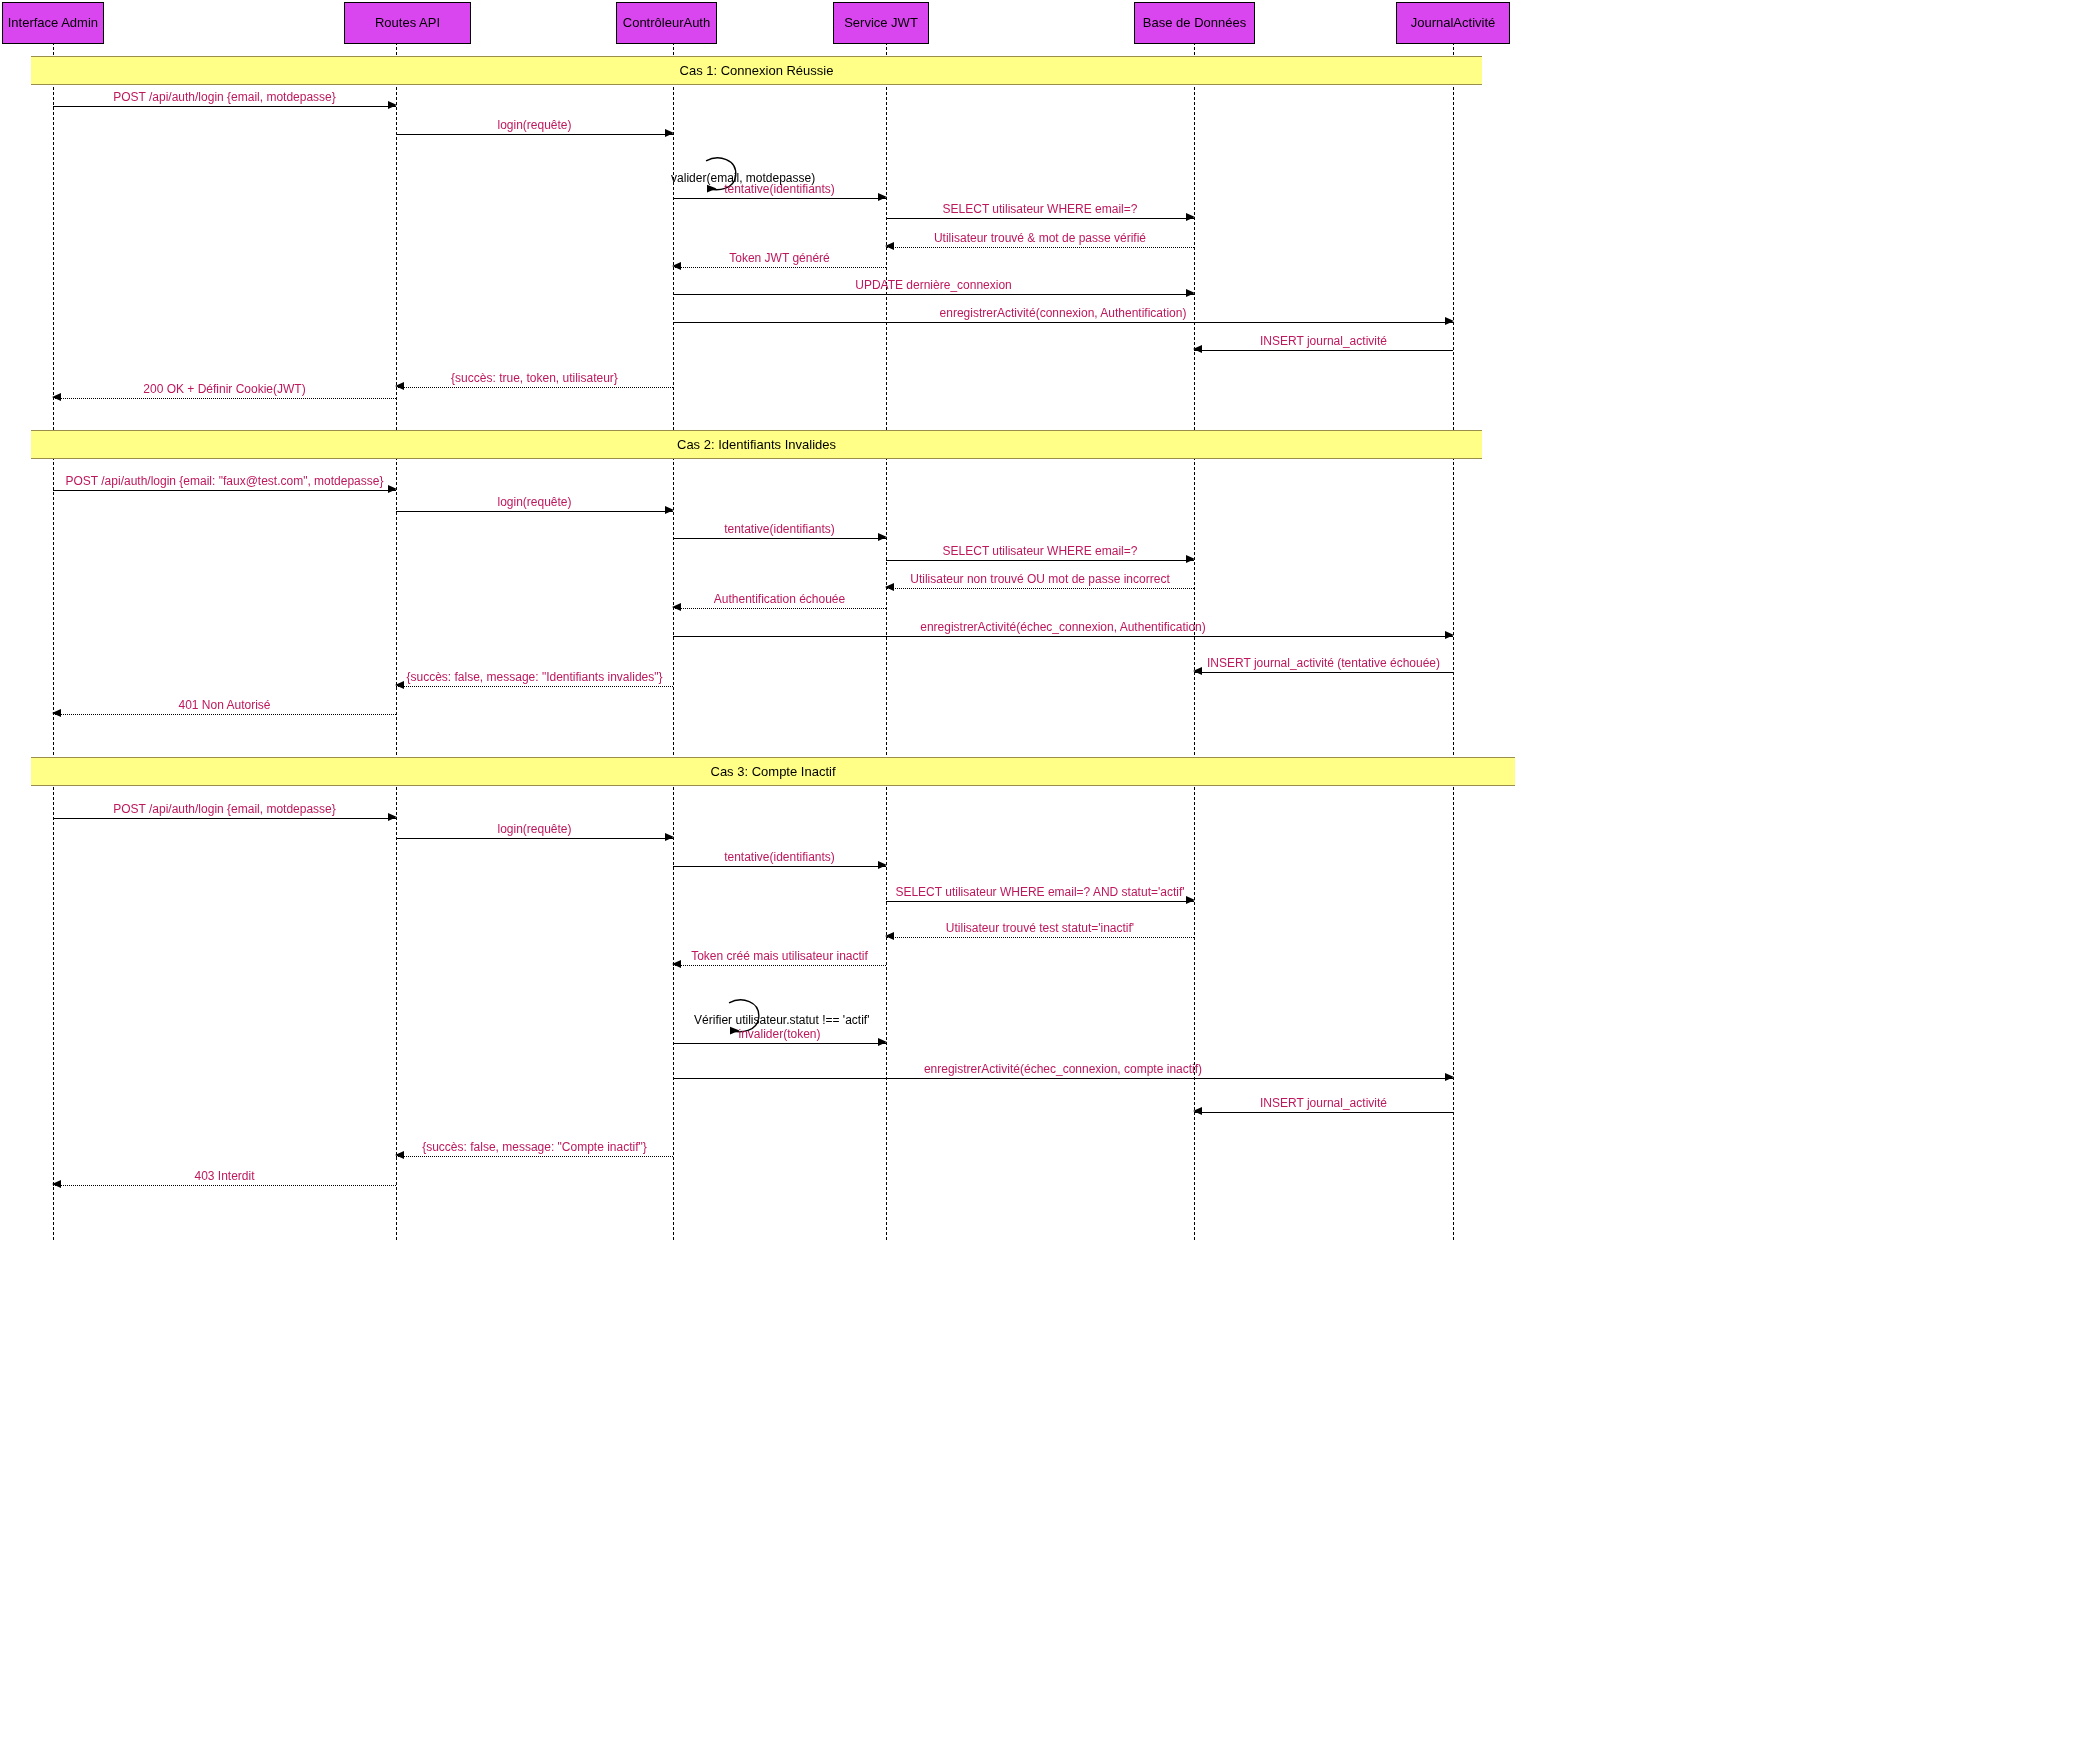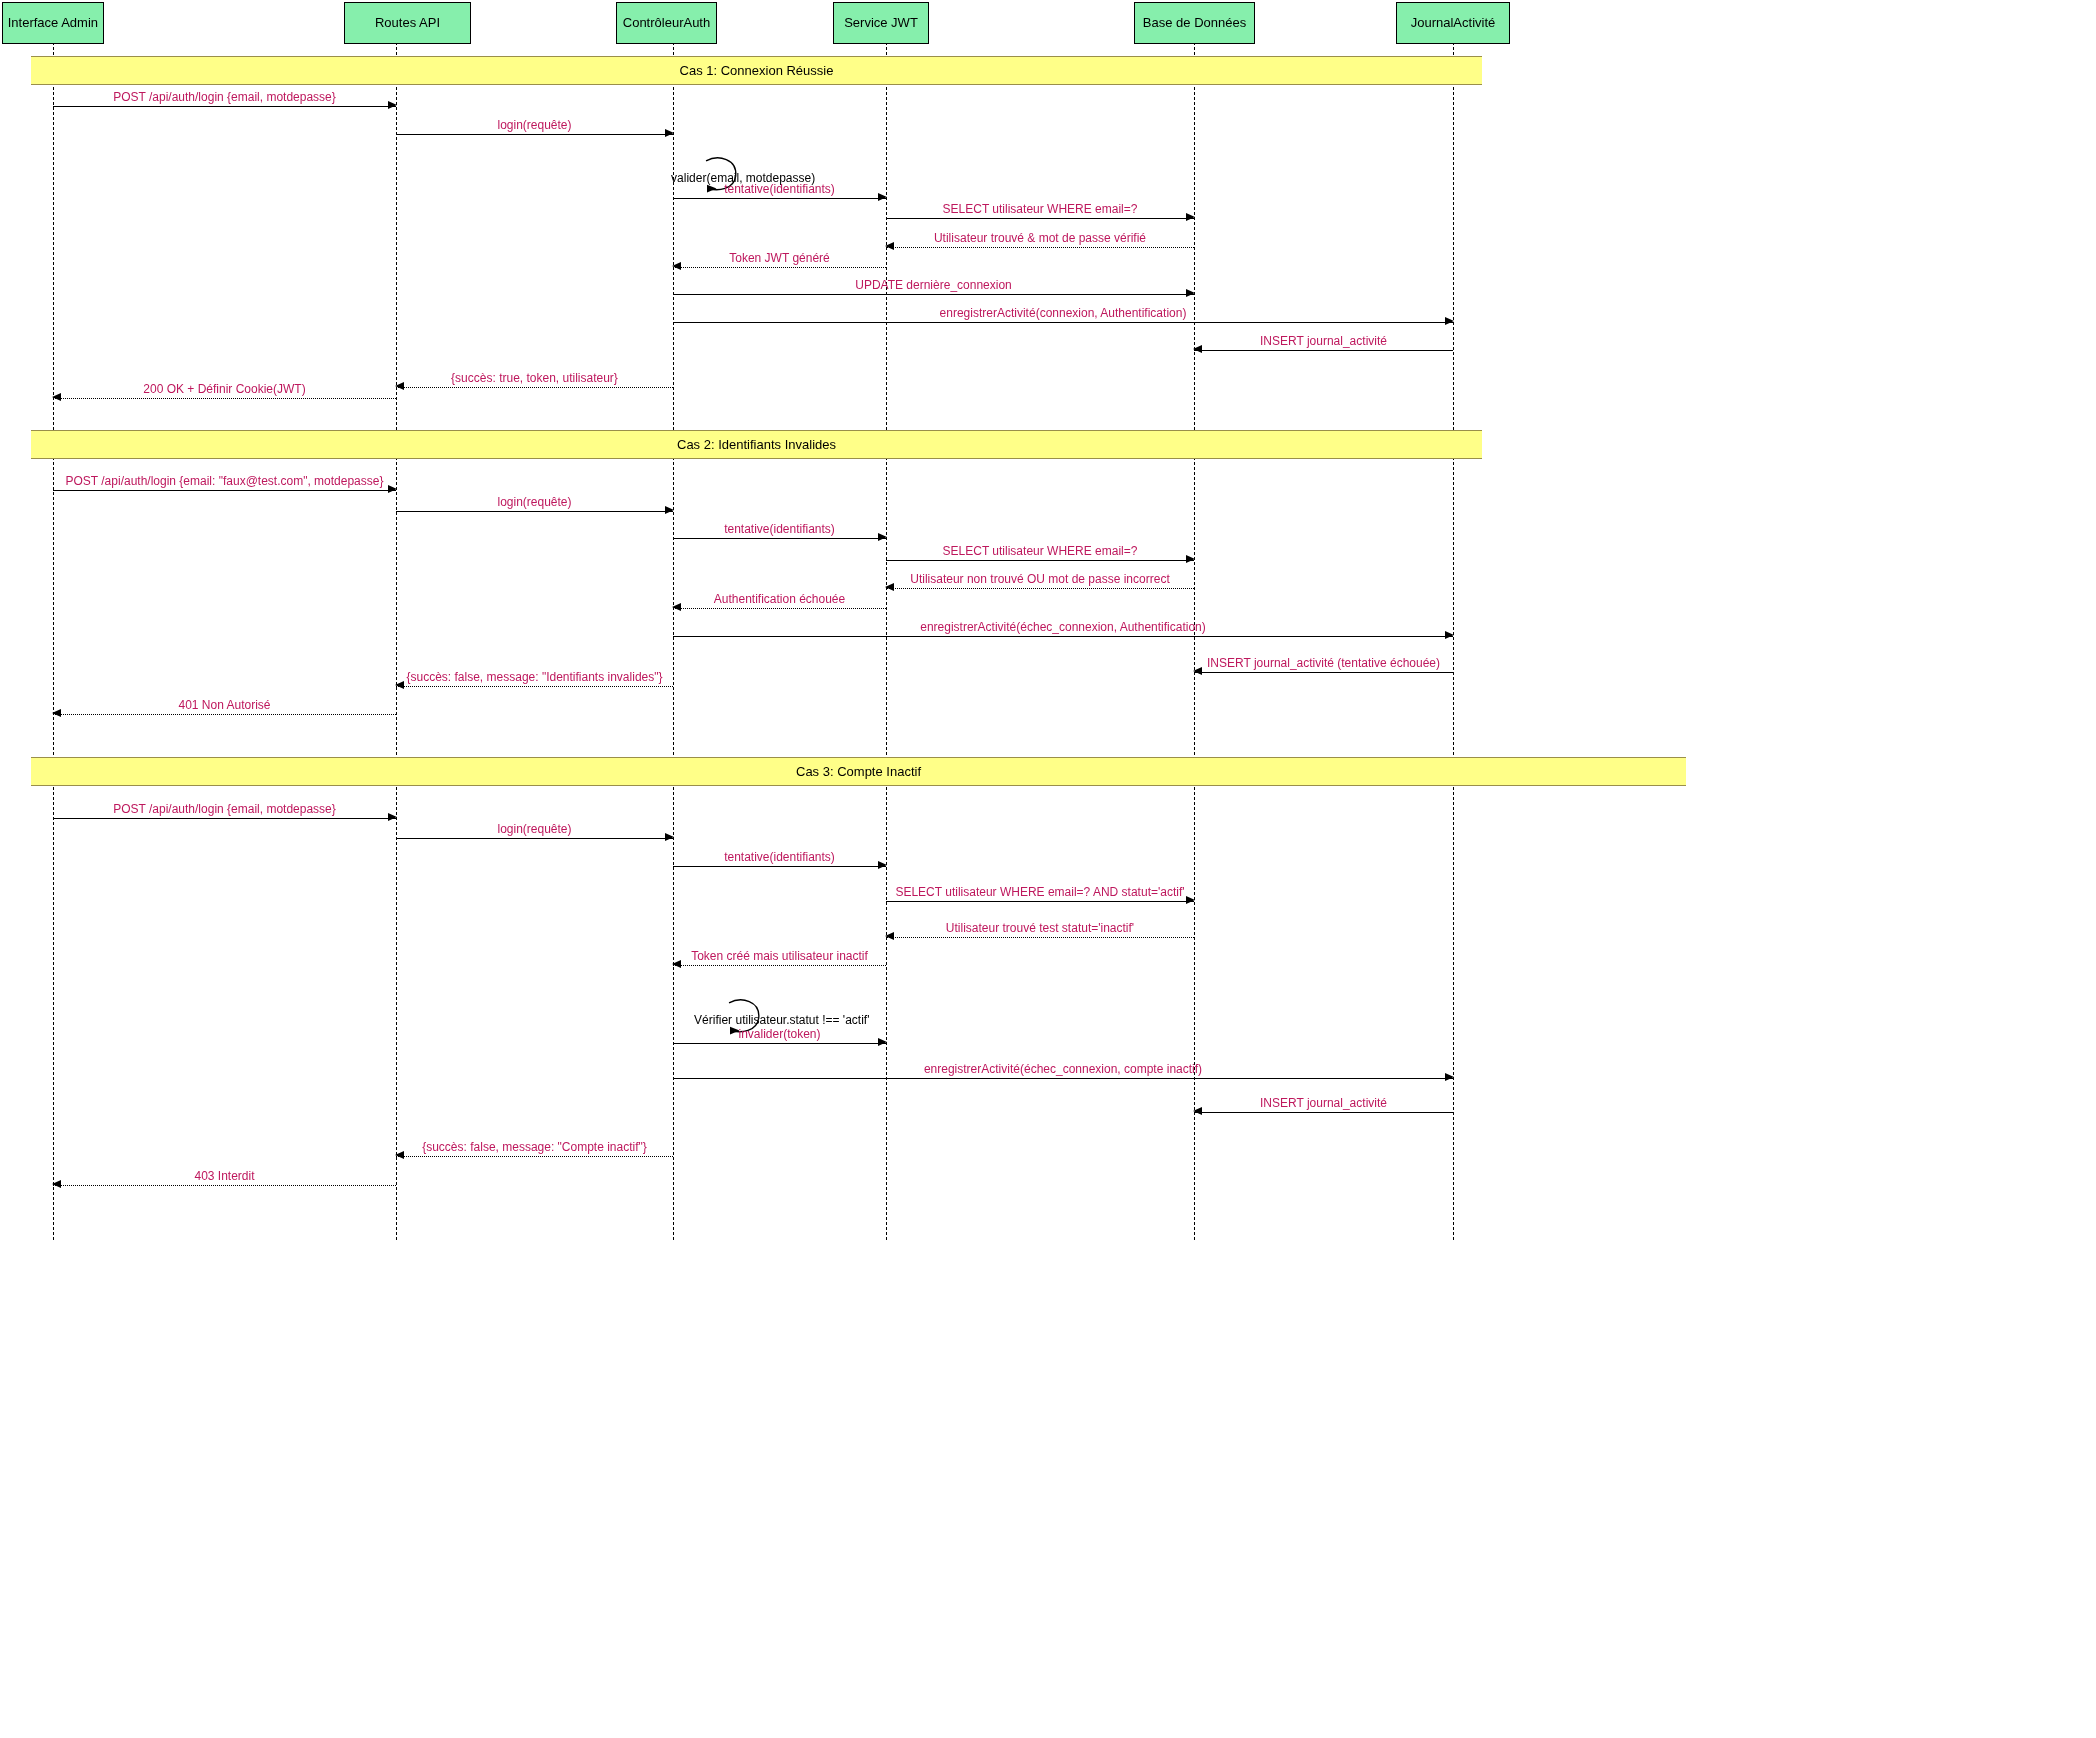--- a/index.html
+++ b/index.html
@@ -1,19 +1,19 @@
 <!DOCTYPE html>
 <html><head>
 <meta charset="utf-8">
 <style>
   html,body{margin:0;padding:0;background:#ffffff;}
   body{width:2096px;height:1739px;font-family:"Liberation Sans",sans-serif;overflow:hidden;}
   #stage{position:relative;width:2096px;height:1739px;background:#fff;}
   .lifeline{position:absolute;width:0;border-left:1px dashed #000;top:42px;}
-  .actor{position:absolute;border:1.4px solid #000;background:#86efac;height:42px;
+  .actor{position:absolute;border:1.4px solid #000;background:#d946ef;height:42px;
          display:flex;align-items:center;justify-content:center;
          font-size:13px;color:#000;white-space:nowrap;box-sizing:border-box;}
   .band{position:absolute;background:#ffff88;border-top:1px solid #9a8f4a;border-bottom:1px solid #9a8f4a;
         height:29px;display:flex;align-items:center;justify-content:center;
         font-size:13px;color:#000;box-sizing:border-box;}
   .msg{position:absolute;height:0;}
   .msg .line{position:absolute;left:0;right:0;top:0;height:0;border-top:1.3px solid #000;}
   .msg.ret .line{border-top:1.3px dotted #000;}
   .msg .lbl{position:absolute;bottom:2.9px;width:100%;text-align:center;
             font-size:12px;color:#be185d;white-space:nowrap;line-height:1;}
@@ -163,21 +163,21 @@
     <div class="msg ret" style="left: 396px; width: 277px; top: 686px;">
       <div class="line"></div>
       <div class="head l"></div>
       <div class="lbl">{succès: false, message: "Identifiants invalides"}</div>
     </div>
     <div class="msg ret" style="left: 53px; width: 343px; top: 714px;">
       <div class="line"></div>
       <div class="head l"></div>
       <div class="lbl">401 Non Autorisé</div>
     </div>
-    <div class="band" style="left: 31px; top: 757px; width: 1655px;">
+    <div class="band" style="left: 31px; top: 757px; width: 1484px;">
       <span>Cas 3: Compte Inactif</span>
     </div>
     <div class="msg" style="left: 53px; width: 343px; top: 818px;">
       <div class="line"></div>
       <div class="head r"></div>
       <div class="lbl">POST /api/auth/login {email, motdepasse}</div>
     </div>
     <div class="msg" style="left: 396px; width: 277px; top: 838px;">
       <div class="line"></div>
       <div class="head r"></div>

